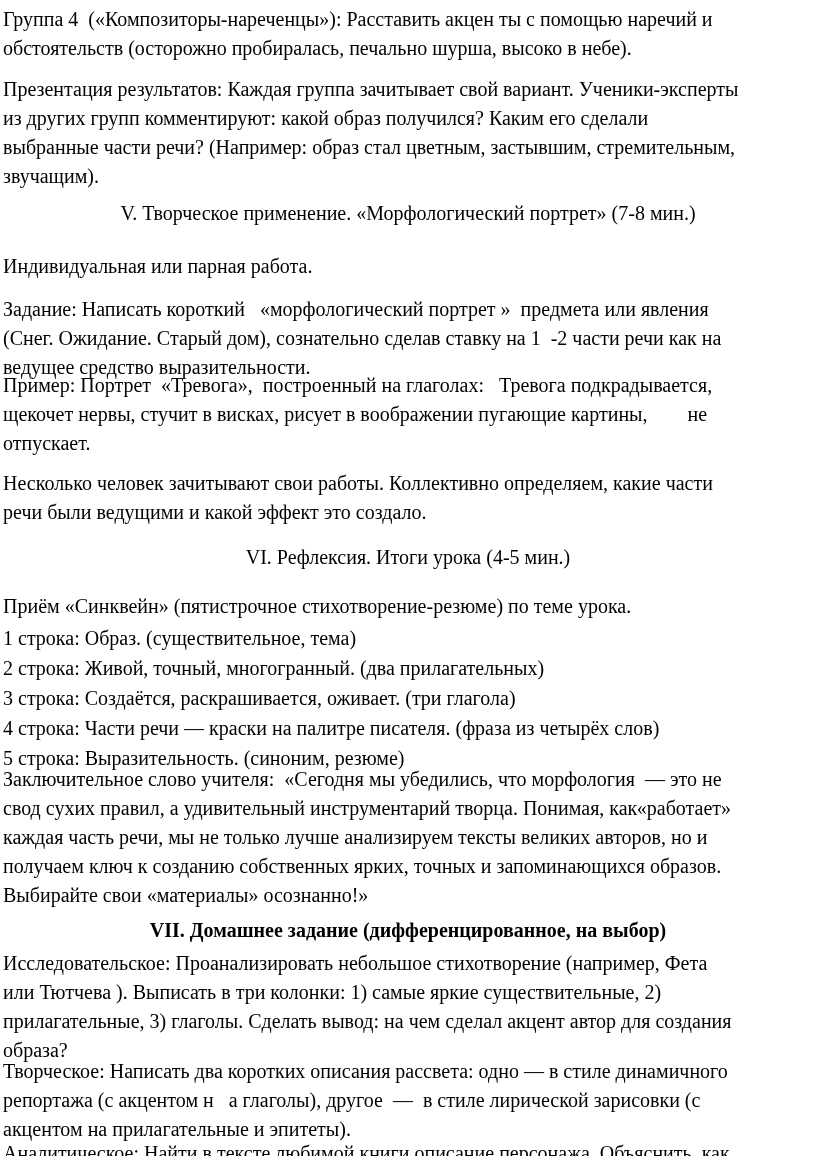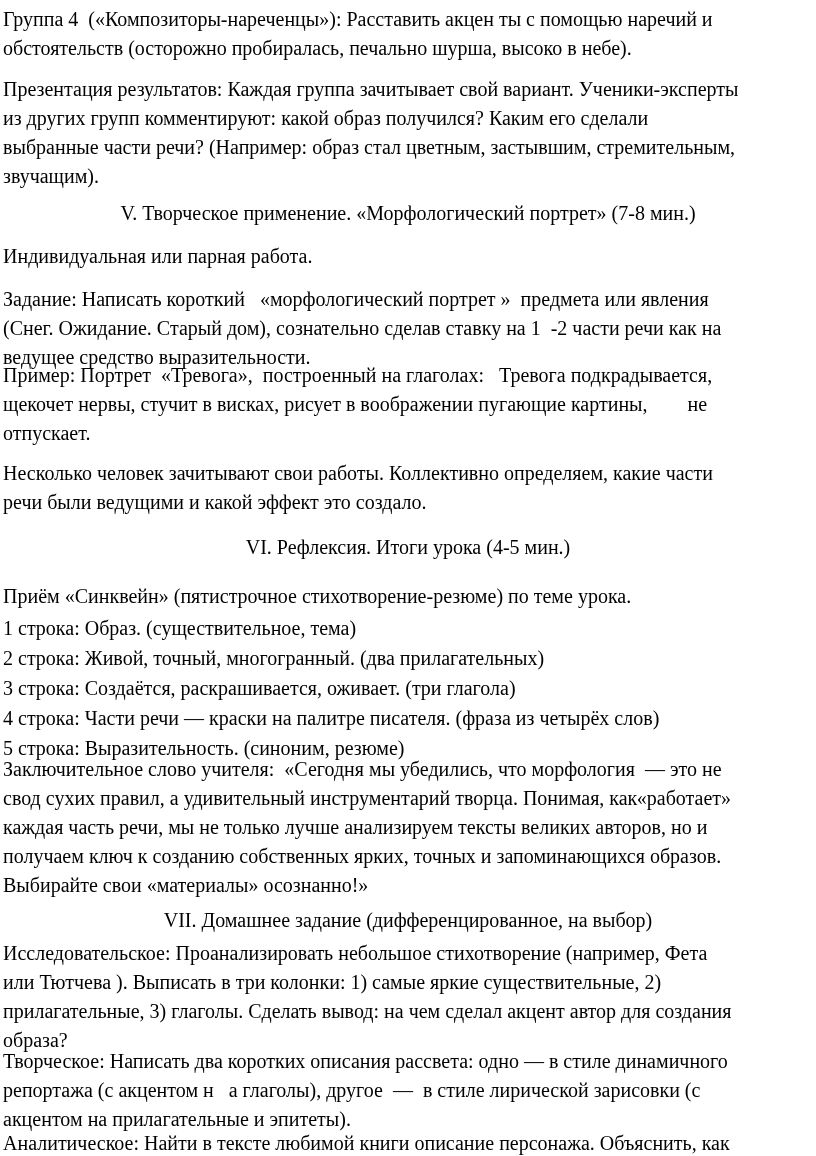--- a/index.html
+++ b/index.html
@@ -25,30 +25,30 @@
     margin: 0;
     white-space: pre-line;   
   }
   .heading {
     text-align: center;
     width: 810px;
   }
   
   #b0  { margin-top: 0; }
   #b1  { margin-top: 12px; }
-  #b2  { margin-top: 8px;  margin-bottom: 14px; }
+  #b2  { margin-top: 8px;  margin-bottom: 24px; }
   #b3  { margin-top: 0; }
   #b4  { margin-top: 14px; }
   #b5  { margin-top: -11px; }
   #b6  { margin-top: 11px; }
   #b7  { margin-top: 16px; margin-bottom: 20px; }
   #b8  { margin-top: 0; }
   #b9  { margin-top: 2px; line-height: 30px; }
   #b10 { margin-top: -8px; }
-  #b11 { margin-top: 6px;  margin-bottom: 4px; }
+  #b11 { margin-top: 6px;  margin-bottom: 4px; font-weight: bold; }
   #b12 { margin-top: 0; }
   #b13 { margin-top: -8px; }
   #b14 { margin-top: -5px; }
 </style>
 </head>
 <body>
 
 <div class="page">
   <p id="b0" class="blk">Группа 4 &nbsp;(«Композиторы-нареченцы»): Расставить акцен ты с помощью наречий и
 обстоятельств (осторожно пробиралась, печально шурша, высоко в небе).</p>

